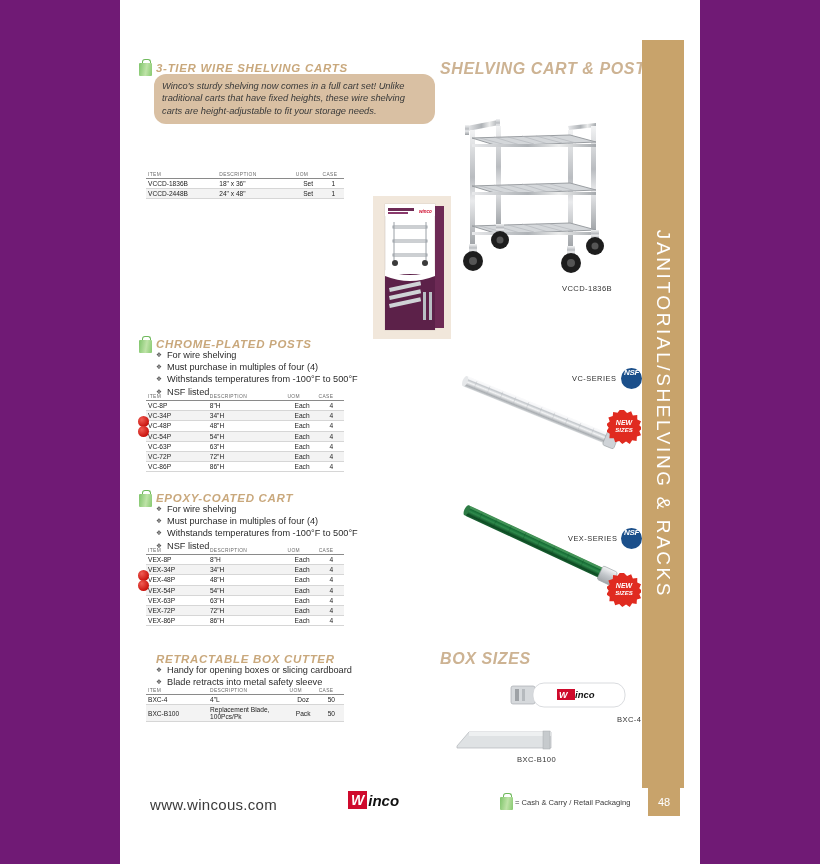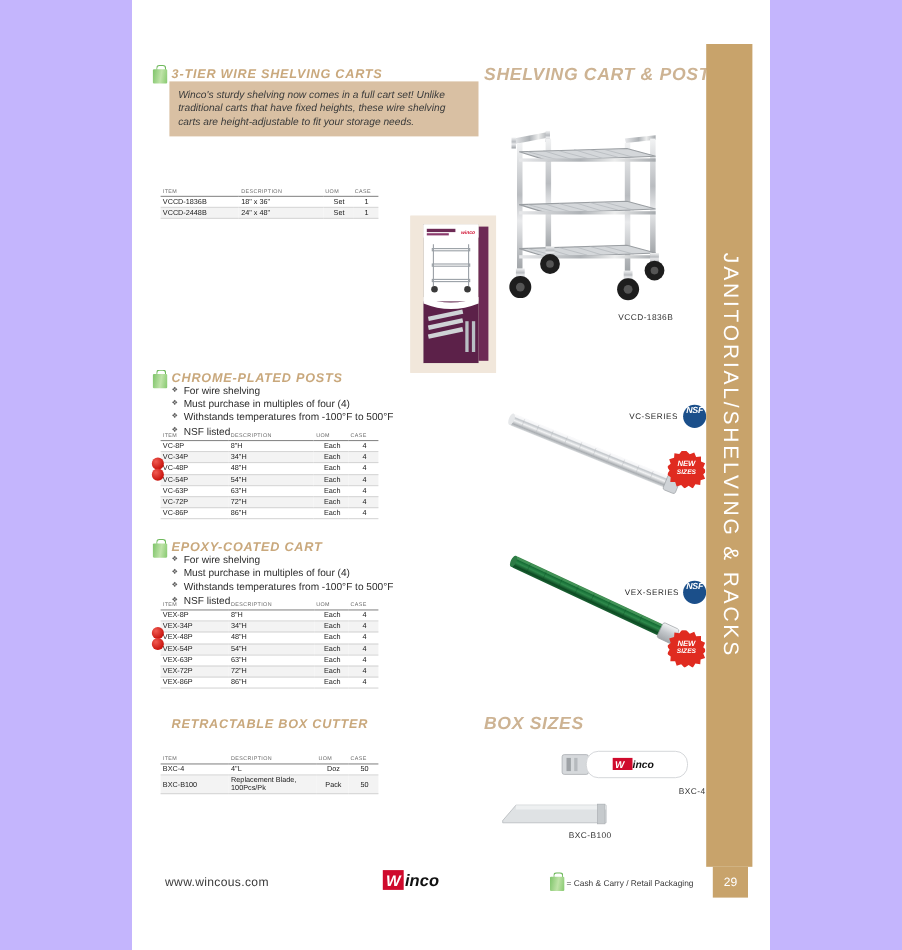--- a/index.html
+++ b/index.html
@@ -1,32 +1,32 @@
 <!DOCTYPE html>
 <html><head>
 <meta charset="utf-8">
 <style>
   html,body{margin:0;padding:0;background:#f2f2f2;}
   body{font-family:"Liberation Sans",sans-serif;}
-  #page{position:relative;width:820px;height:864px;background:#c4b5fd;overflow:hidden;}
+  #page{position:relative;width:820px;height:864px;background:#701a75;overflow:hidden;}
   #sheet{position:absolute;left:120px;top:0;width:580px;height:864px;background:#ffffff;}
   #tab{position:absolute;left:642px;top:40px;width:42px;height:748px;background:#c8a36b;}
   #tab .tabtext{
     position:absolute;left:0;top:0;width:748px;height:42px;
     transform:rotate(90deg);transform-origin:21px 21px;
     color:#ffffff;font-size:19px;letter-spacing:2.6px;font-weight:400;
     display:flex;align-items:center;justify-content:center;white-space:nowrap;
     font-family:"Liberation Sans",sans-serif;
   }
   .sec-head{position:absolute;color:#c9a87c;font-style:italic;font-weight:bold;font-size:11.5px;letter-spacing:.7px;}
   .big-head{position:absolute;color:#cdb393;font-style:italic;font-weight:bold;font-size:16px;letter-spacing:.6px;}
   .bagicon{position:absolute;width:13px;height:17px;}
   .bagicon .body{position:absolute;left:0;top:4px;width:13px;height:13px;background:linear-gradient(100deg,#7ec46a,#bfe3a8 55%,#86c96f);border-radius:1px;}
   .bagicon .handle{position:absolute;left:3px;top:0px;width:7px;height:6px;border:1.6px solid #6fb95c;border-bottom:none;border-radius:3px 3px 0 0;}
-  .callout{position:absolute;background:#d9c0a3;color:#3a3a3a;font-style:italic;font-size:9.3px;line-height:12.4px;padding:6px 8px 7px 8px;}
+  .callout{position:absolute;background:#d9c0a3;color:#3a3a3a;font-style:italic;font-size:9.3px;line-height:12.4px;padding:6px 8px 7px 8px;border-radius:12px;}
   ul.bul{position:absolute;margin:0;padding:0;list-style:none;}
   ul.bul li{font-size:9.2px;color:#2b2b2b;line-height:12.2px;padding-left:11px;position:relative;white-space:nowrap;}
   ul.bul li:before{content:"\2756";position:absolute;left:0;top:0;font-size:6.6px;color:#5a5a5a;}
   table.pt{position:absolute;border-collapse:collapse;font-size:6.6px;color:#222;}
   table.pt th{font-size:4.9px;color:#6b6b6b;font-weight:normal;text-align:left;letter-spacing:.35px;padding:0 0 1px 2px;border-bottom:1.1px solid #8a8a8a;}
   table.pt td{padding:1.1px 0 1.1px 2px;border-bottom:.6px solid #d6d6d6;font-size:6.6px;white-space:nowrap;}
   table.pt tr:nth-child(even) td{background:#f3f3f3;}
   td.c,th.c{text-align:center;}
   .dot{position:absolute;width:11px;height:11px;border-radius:50%;
        background:radial-gradient(circle at 34% 32%,#f05b52,#c9150f 70%);}
@@ -426,20 +426,24 @@
       <span>NSF</span>
     </div>
     <div class="newbadge" style="left:487px;top:573px;">
       <div class="star"></div>
       <div class="t1">NEW</div>
       <div class="t2">SIZES</div>
     </div>
 
     <div class="sec-head" style="left:36px;top:653px;">RETRACTABLE BOX CUTTER</div>
 
+    <ul class="bul" style="left:36px;top:664px;">
+      <li>Handy for opening boxes or slicing cardboard</li>
+      <li>Blade retracts into metal safety sleeve</li>
+    </ul>
 
     <table class="pt" style="left:26px;top:688px;width:198px;">
       <thead>
         <tr>
           <th style="width:62px;">ITEM</th>
           <th style="width:80px;">DESCRIPTION</th>
           <th class="c" style="width:28px;">UOM</th>
           <th class="c" style="width:26px;">CASE</th>
         </tr>
       </thead>
@@ -476,34 +480,34 @@
 
     <div style="position:absolute;left:335px;top:726px;width:110px;height:28px;">
       <svg viewBox="0 0 110 28" width="110" height="28">
         <path d="M2 20 L14 6 L96 6 L96 22 L2 22 Z" fill="#dfe2e4" stroke="#b2b6ba" stroke-width=".7"></path>
         <path d="M14 6 L96 6 L96 10 L14 10 Z" fill="#eef0f1"></path>
         <rect x="88" y="5" width="7" height="18" fill="#c6cacd" stroke="#a6aaae" stroke-width=".5"></rect>
       </svg>
     </div>
     <div class="plabel" style="left:397px;top:755px;">BXC-B100</div>
 
-    <div class="footnote" style="left:30px;top:796px;font-size:11px;letter-spacing:.3px;">www.wincous.com</div>
+    <div class="footnote" style="left:30px;top:796px;font-size:15px;letter-spacing:.3px;">www.wincous.com</div>
 
     <div class="wlogo" style="position:absolute;left:228px;top:791px;">
       <span class="wbox" style="padding:1px 3px;font-size:14px;">W</span>
       <span class="wrest" style="font-size:15px;margin-left:1px;">inco</span>
     </div>
 
     <div class="bagicon" style="left:380px;top:793px;">
       <div class="handle"></div>
       <div class="body"></div>
     </div>
     <div class="footnote" style="left:395px;top:798px;">= Cash &amp; Carry / Retail Packaging</div>
   </div>
 
   <div class="pagenum" style="left:648px;top:788px;width:32px;height:28px;">
-    <span>29</span>
+    <span>48</span>
   </div>
 
   <div id="tab">
     <div class="tabtext">JANITORIAL/SHELVING &amp; RACKS</div>
   </div>
 </div>
 
 </body></html>

